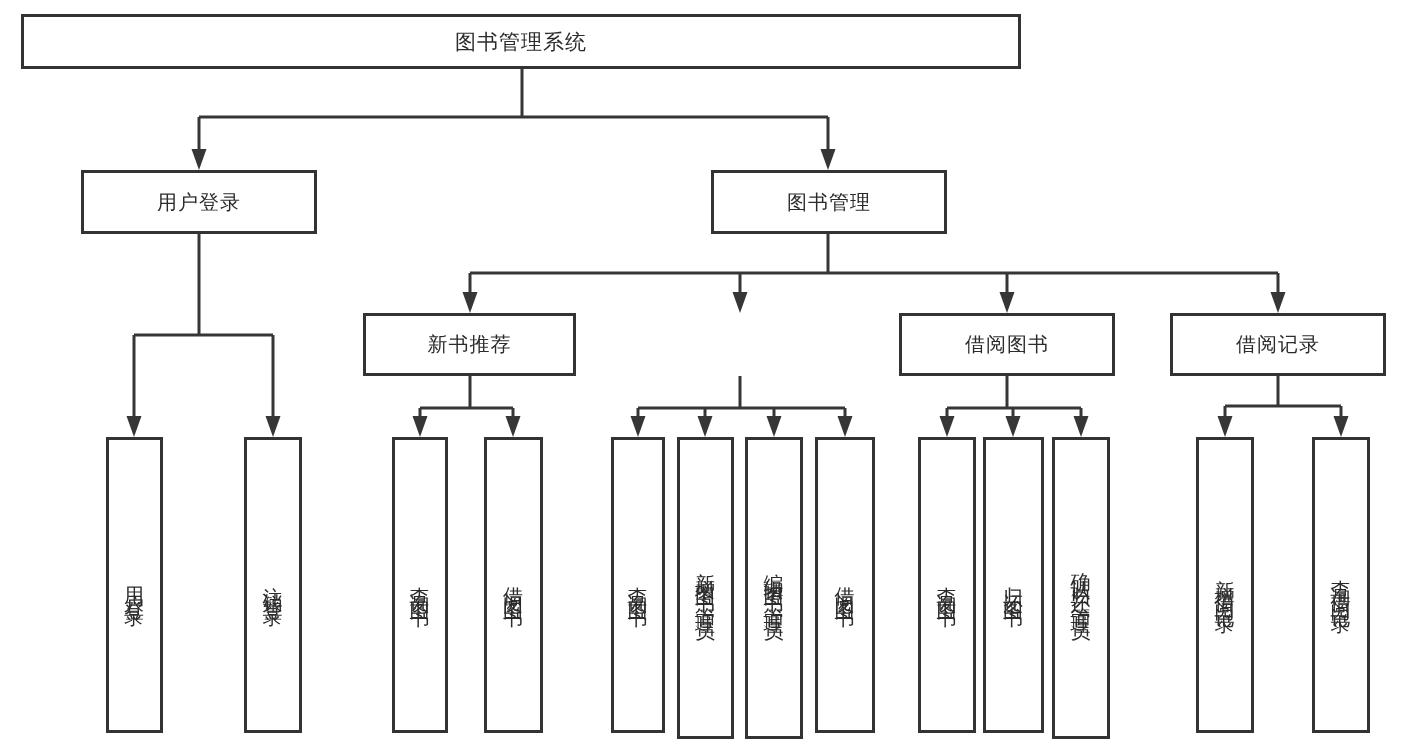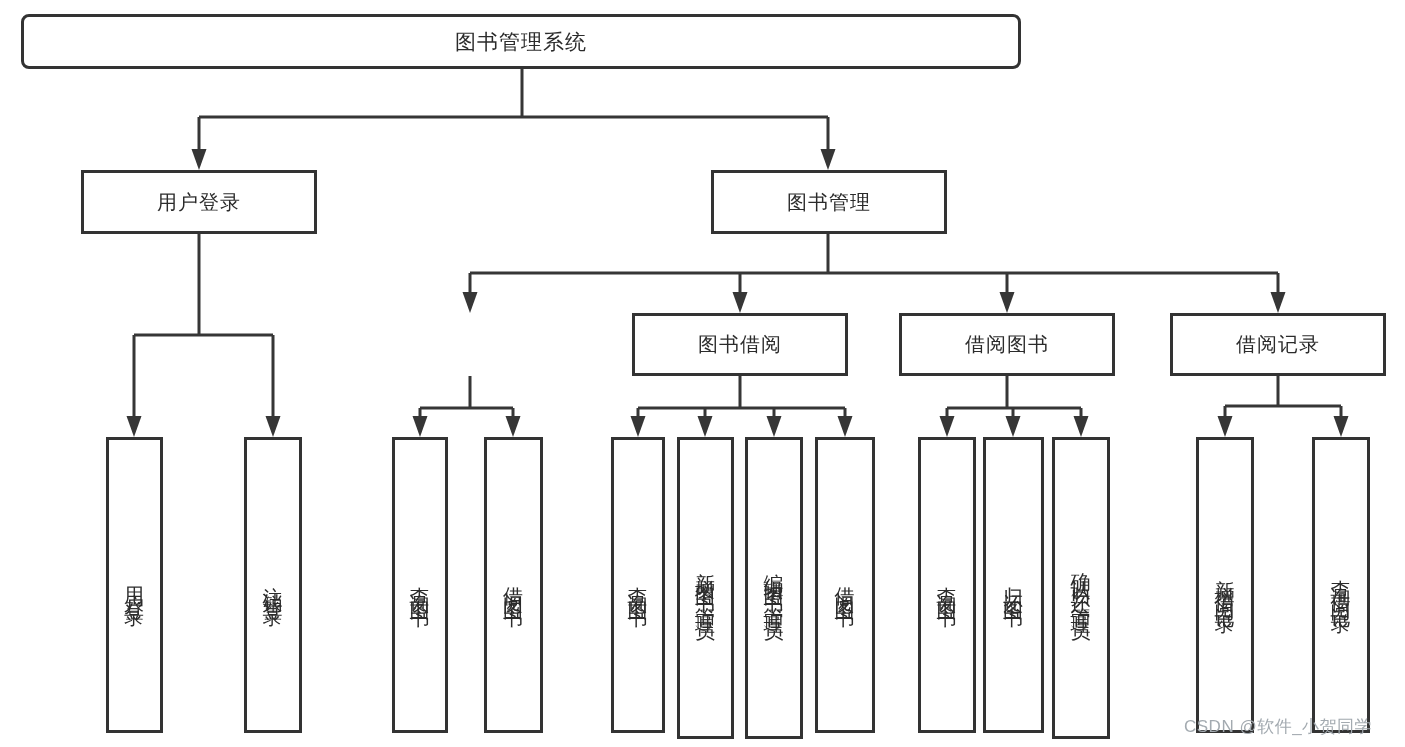--- a/index.html
+++ b/index.html
@@ -113,26 +113,26 @@
       <polygon points="1005.5,416 1020.5,416 1013,437"></polygon>
       <polygon points="1073.5,416 1088.5,416 1081,437"></polygon>
     </g>
     <g>
       <path d="M1278,376 V406 M1225,406 H1341 M1225,406 V418 M1341,406 V418"></path>
       <polygon points="1217.5,416 1232.5,416 1225,437"></polygon>
       <polygon points="1333.5,416 1348.5,416 1341,437"></polygon>
     </g>
   </svg>
 
-  <div class="box hbox root-title" style="left:21px; top:14px; width:1000px; height:55px;border-radius:8px;">图书管理系统</div>
+  <div class="box hbox root-title" style="left:21px; top:14px; width:1000px; height:55px;">图书管理系统</div>
 
   <div class="box hbox" style="left:81px; top:170px; width:236px; height:64px;">用户登录</div>
   <div class="box hbox" style="left:711px; top:170px; width:236px; height:64px;text-align:center;">图书管理</div>
 
-  <div class="box hbox" style="left:632px; top:313px; width:216px; height:63px;">图书借阅</div>
+  <div class="box hbox" style="left:363px; top:313px; width:213px; height:63px;">新书推荐</div>
   <div class="box hbox" style="left:899px; top:313px; width:216px; height:63px;">借阅图书</div>
   <div class="box hbox" style="left:1170px; top:313px; width:216px; height:63px;text-align:center;">借阅记录</div>
 
   <div class="box vbox" style="left:106px; top:437px; width:57px; height:296px;">用户登录</div>
   <div class="box vbox" style="left:244px; top:437px; width:58px; height:296px;">注销登录</div>
 
   <div class="box vbox" style="left:392px; top:437px; width:56px; height:296px;">查询图书</div>
   <div class="box vbox" style="left:484px; top:437px; width:59px; height:296px;">借阅图书</div>
 
   <div class="box vbox" style="left:611px; top:437px; width:54px; height:296px;">查询图书</div>
@@ -140,15 +140,14 @@
   <div class="box vbox" style="left:745px; top:437px; width:58px; height:302px;">编辑图书（管理员）</div>
   <div class="box vbox" style="left:815px; top:437px; width:60px; height:296px;">借阅图书</div>
 
   <div class="box vbox" style="left:918px; top:437px; width:58px; height:296px;">查询图书</div>
   <div class="box vbox" style="left:983px; top:437px; width:61px; height:296px;">归还图书</div>
   <div class="box vbox" style="left:1052px; top:437px; width:58px; height:302px;">确认归还（管理员）</div>
 
   <div class="box vbox" style="left:1196px; top:437px; width:58px; height:296px;">新增借阅记录</div>
   <div class="box vbox" style="left:1312px; top:437px; width:58px; height:296px;">查询借阅记录</div>
 
-  <div class="watermark">CSDN @软件_小贺同学</div>
 
 </div>
 
 </body></html>

